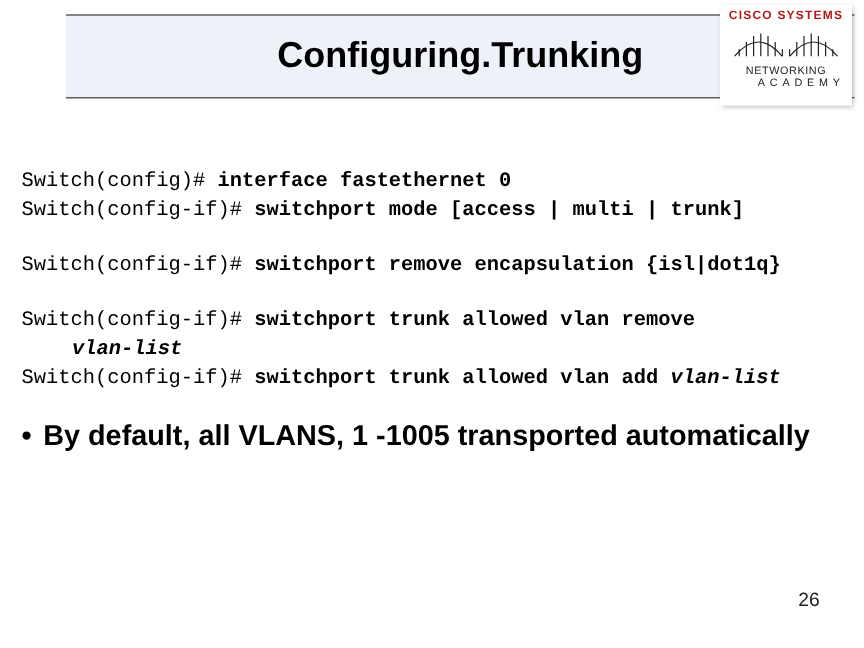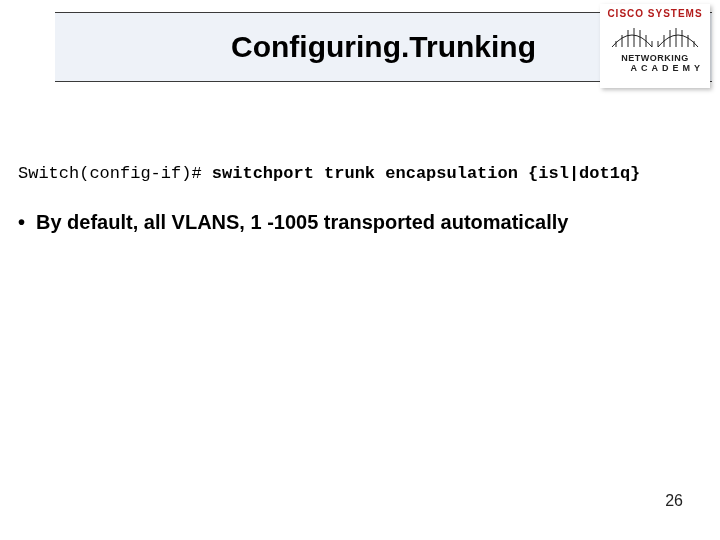--- a/index.html
+++ b/index.html
@@ -61,21 +61,21 @@
   .logo .bridge {
     margin: 2px auto 2px;
     width: 90px;
     height: 26px;
   }
   .logo .sub {
     font-size: 9px;
     line-height: 10px;
     letter-spacing: 0.5px;
     color: #222;
-    font-weight: bold;
+    font-weight: normal;
   }
   .logo .sub .row2 {
     letter-spacing: 4px;
     text-align: right;
   }
   .content {
     position: absolute;
     top: 140px;
     left: 18px;
     right: 18px;
@@ -90,21 +90,21 @@
   .code .line {
     display: block;
   }
   .code b { font-weight: bold; }
   .code i { font-style: italic; font-weight: bold; }
   .indent {
     padding-left: 42px;
     display: block;
   }
   .bullet {
-    font-size: 20px;
+    font-size: 24px;
     font-weight: bold;
     line-height: 28px;
   }
   .bullet .dot {
     display: inline-block;
     width: 18px;
   }
   .pagenum {
     position: absolute;
     bottom: 30px;
@@ -146,28 +146,42 @@
     </svg>
     <div class="sub">
       <div>NETWORKING</div>
       <div class="row2">ACADEMY</div>
     </div>
   </div>
 
   <div class="content">
 
     <div class="code">
+      <span class="line">
+        <span>Switch(config)# </span><b>interface fastethernet 0</b>
+      </span>
+      <span class="line">
+        <span>Switch(config-if)# </span><b>switchport mode [access | multi | trunk]</b>
+      </span>
     </div>
 
     <div class="code">
       <span class="line">
-        <span>Switch(config-if)# </span><b>switchport trunk encapsulation {isl|dot1q}</b>
+        <span>Switch(config-if)# </span><b>switchport remove encapsulation {isl|dot1q}</b>
       </span>
     </div>
 
+    <div class="code">
+      <span class="line">
+        <span>Switch(config-if)# </span><b>switchport trunk allowed vlan remove </b><i><span class="indent">vlan-list</span></i>
+      </span>
+      <span class="line">
+        <span>Switch(config-if)# </span><b>switchport trunk allowed vlan add </b><i>vlan-list</i>
+      </span>
+    </div>
 
     <div class="bullet">
       <span class="dot">•</span><span>By default, all VLANS, 1 -1005 transported automatically</span>
     </div>
 
   </div>
 
   <div class="pagenum">26</div>
 
 </div>

